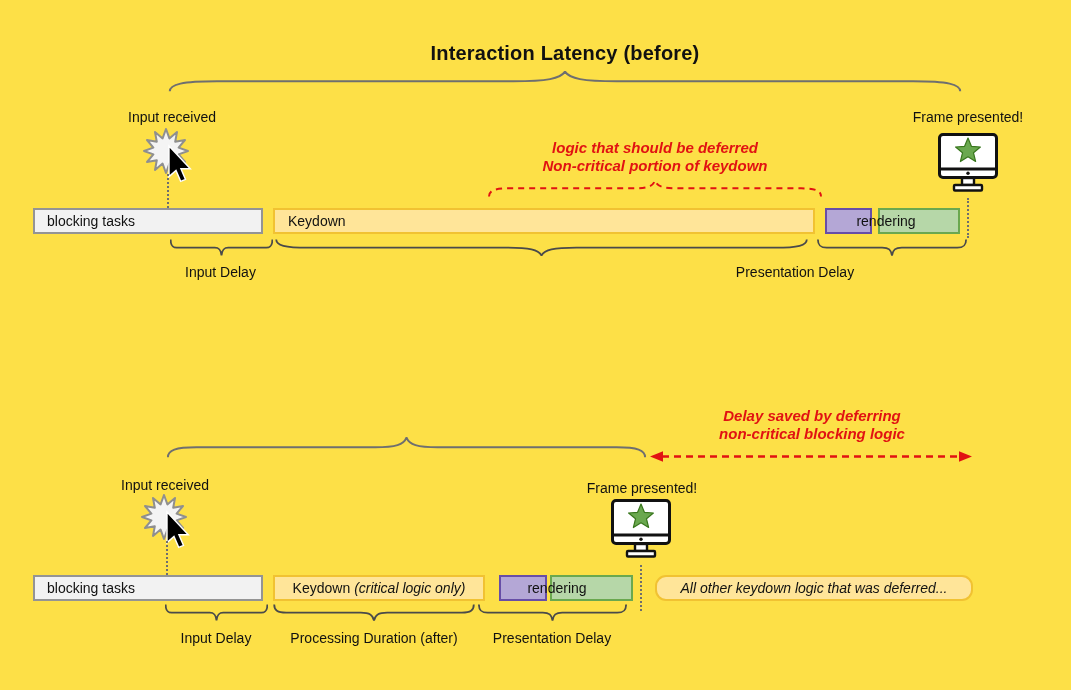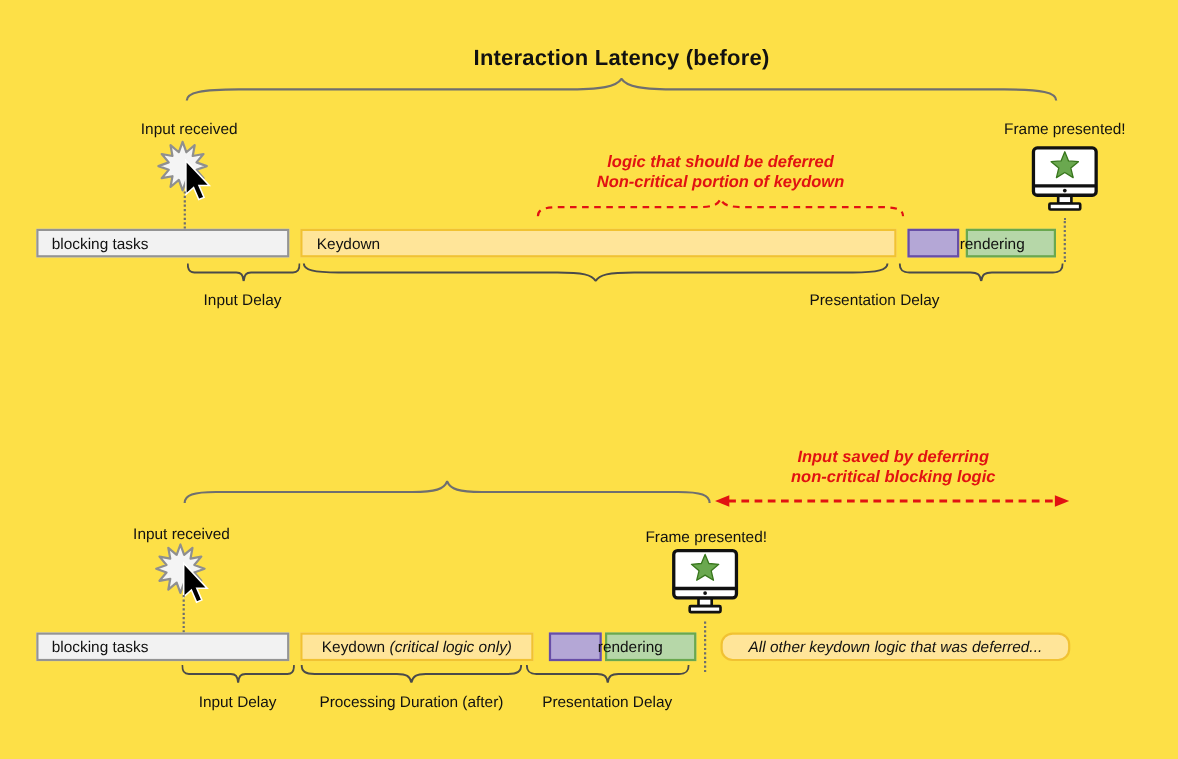--- a/index.html
+++ b/index.html
@@ -11,21 +11,21 @@
   .lbl{font-size:14px;}
   .red-note{font-size:15px;font-weight:bold;font-style:italic;color:var(--annotation-red,#e11212);line-height:18px;}
   .bar{box-sizing:border-box;height:26px;border:2px solid;display:flex;align-items:center;font-size:14px;}
   .bar.gray{background:var(--gray-fill,#f2f2f2);border-color:var(--gray-border,#949494);padding-left:12px;}
   .bar.yellow{background:var(--yellow-fill,#ffe599);border-color:var(--yellow-border,#f1c232);}
   .bar.purple{background:var(--purple-fill,#b4a7d6);border-color:var(--purple-border,#674ea7);}
   .bar.green{background:var(--green-fill,#b6d7a8);border-color:var(--green-border,#6aa84f);}
   .bar.pad{padding-left:13px;}
   .bar.center{justify-content:center;}
   .it{font-style:italic;margin-left:4px;}
-  .overlay-label{font-size:14px;height:26px;display:flex;align-items:center;justify-content:center;z-index:5;padding-left:16px;}
+  .overlay-label{font-size:14px;height:26px;display:flex;align-items:center;justify-content:center;z-index:5;}
   .dotted{width:0;border-left:2px dotted #6e6e6e;}
   svg.brace{display:block;width:100%;height:100%;}
   .brace use{stroke:#4a4a4a;stroke-width:1.8;fill:none;}
   .brace.big use{stroke:#6f6f6f;stroke-width:2;}
   .brace.reddash use{stroke:var(--annotation-red,#e11212);stroke-width:2;stroke-dasharray:6 5;}
   .red-stroke{stroke:var(--annotation-red,#e11212);}
   .red-fill{fill:var(--annotation-red,#e11212);}
 </style>
 </head>
 <body>
@@ -119,21 +119,21 @@
   <div class="abs lbl ctr" style="left:710px;top:264px;width:170px;">Presentation Delay</div>
 
 
   <div class="abs" style="left:165px;top:437px;width:483px;height:21px;">
     <svg class="brace big" viewBox="0 0 100 20" preserveAspectRatio="none">
         <use href="#overbrace"></use>
       </svg>
   </div>
 
   <div class="abs red-note ctr" style="left:662px;top:407px;width:300px;">
-    <div>Input saved by deferring</div>
+    <div>Delay saved by deferring</div>
     <div>non-critical blocking logic</div>
   </div>
   <div class="abs" style="left:650px;top:449px;width:322px;height:13px;">
     <svg width="322" height="13" viewBox="0 0 322 13">
       <line class="red-stroke" x1="12" y1="6.5" x2="310" y2="6.5" stroke-width="2.6" stroke-dasharray="7 5"></line>
       <polygon class="red-fill" points="0,6.5 13,1.3 13,11.7"></polygon>
       <polygon class="red-fill" points="322,6.5 309,1.3 309,11.7"></polygon>
     </svg>
   </div>
 

